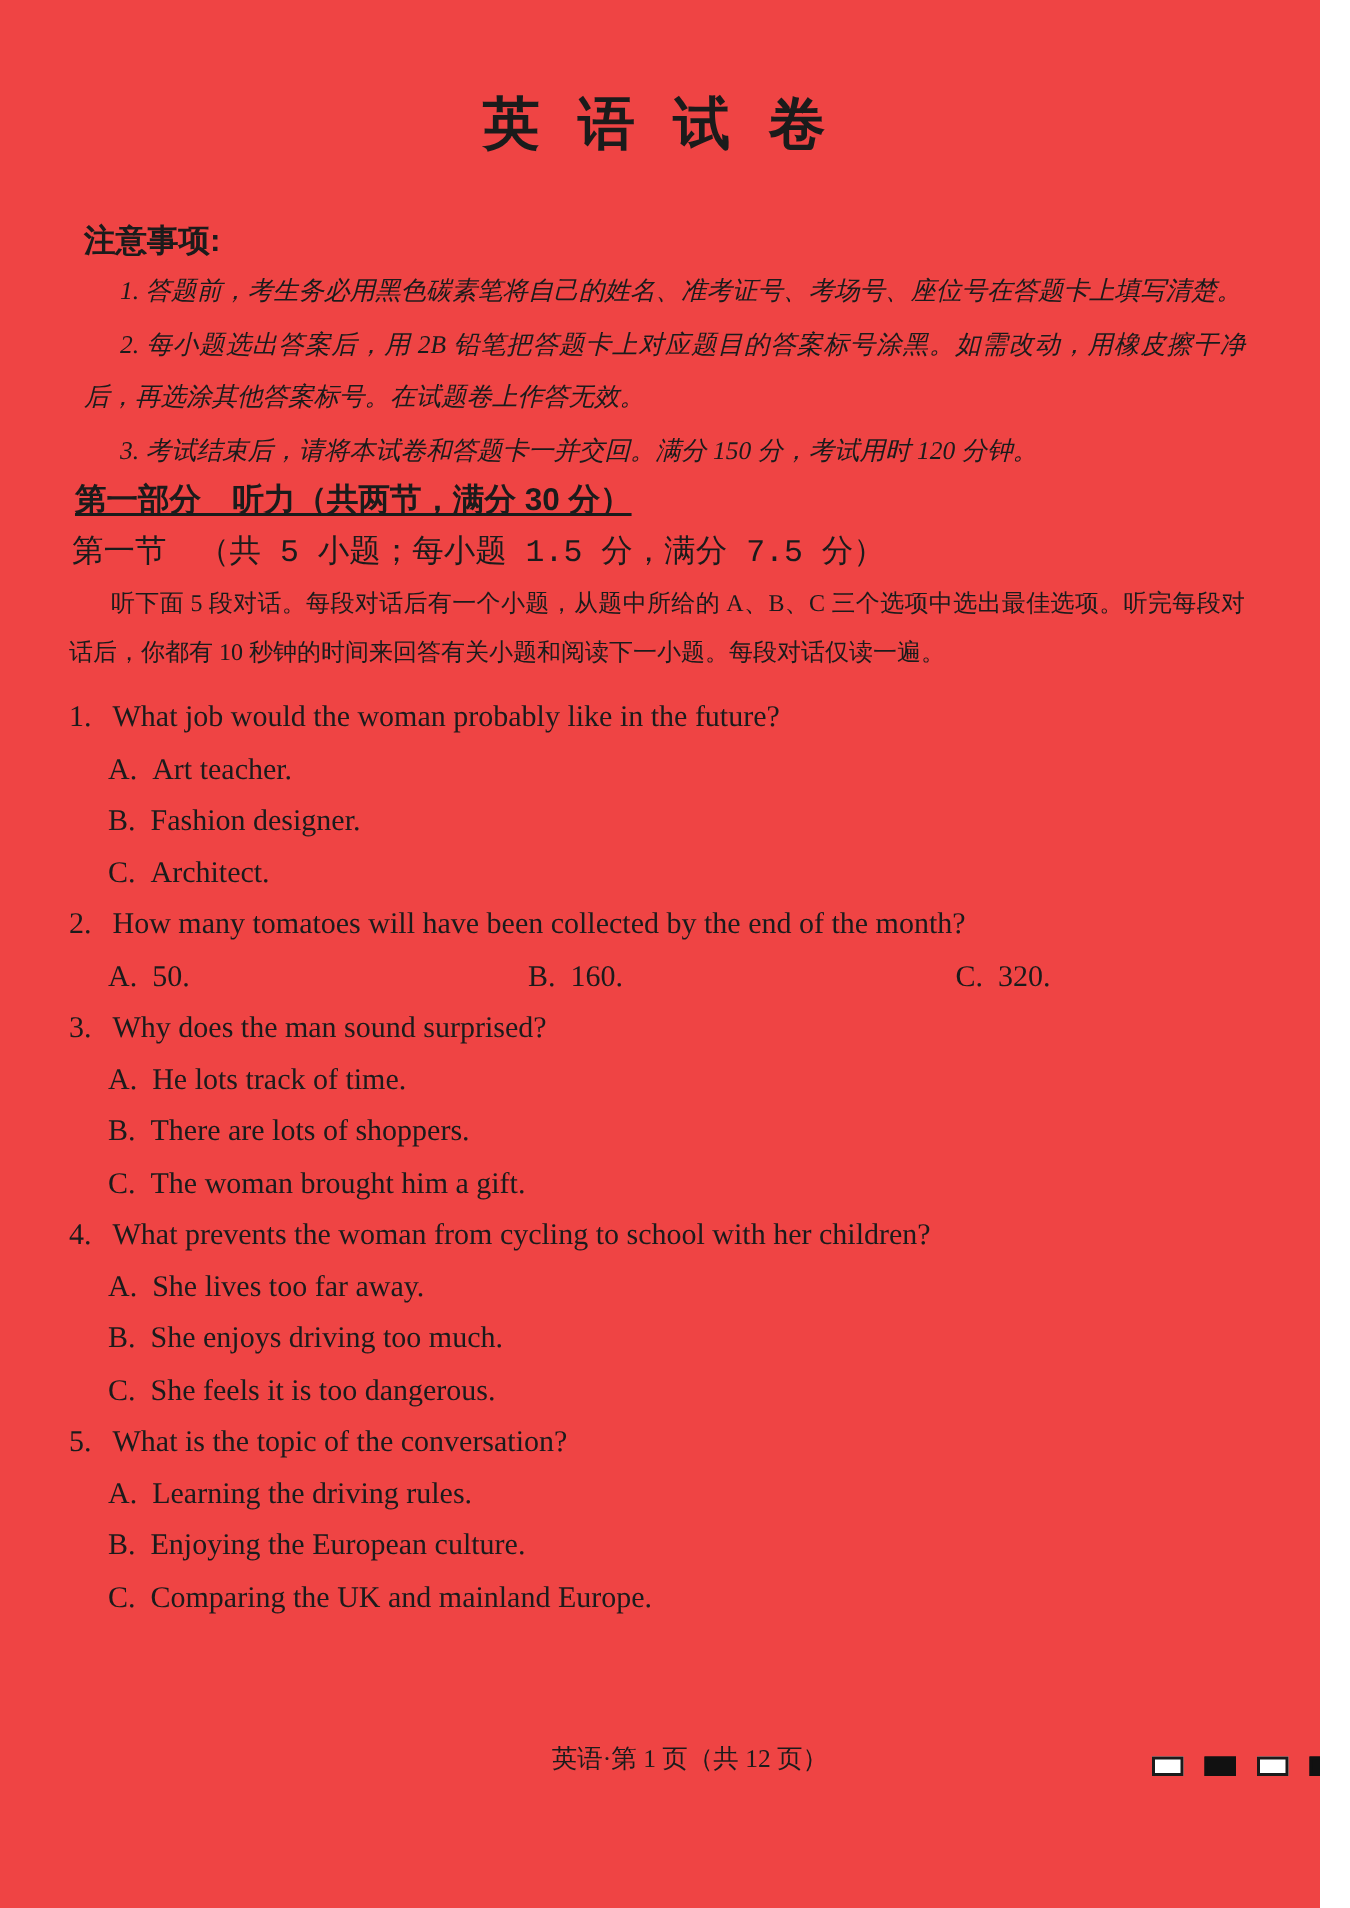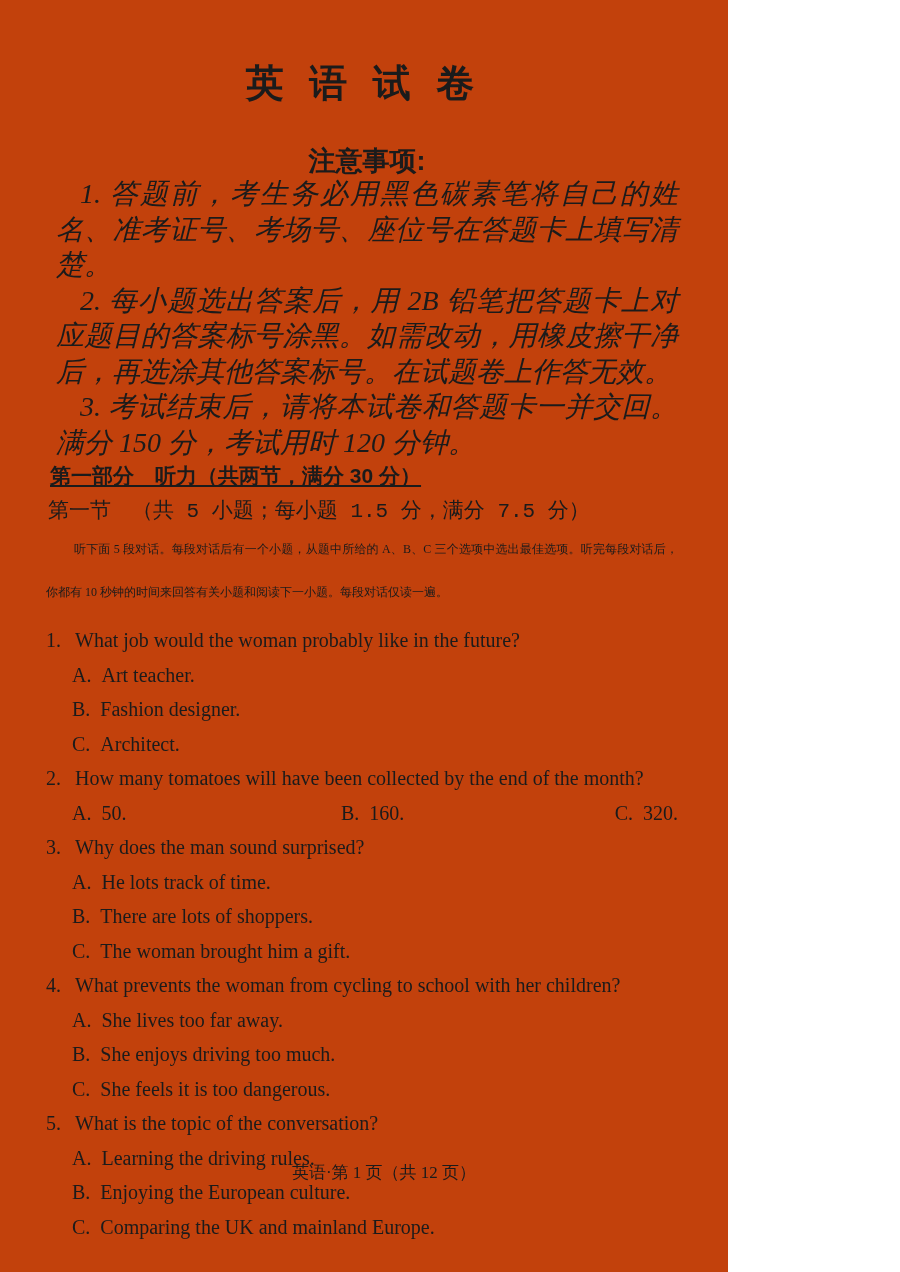--- a/index.html
+++ b/index.html
@@ -1,44 +1,43 @@
 <!DOCTYPE html>
 <html><head>
 <meta charset="utf-8">
 <style>
   * { margin:0; padding:0; box-sizing:border-box; }
   html, body { background:#ffffff; }
   .page {
-    width:728px; height:1272px;
+    width:880px; height:1272px;
     position:relative;
-    background:#c2410c;
+    background:#ef4444;
     color:#1b1b1b;
     font-family:"Liberation Serif", serif;
     overflow:hidden;
   }
   .title {
     padding-top:58px;
     text-align:center;
     font-size:38px;
     font-weight:bold;
     letter-spacing:8px;
     line-height:50px;
   }
   .content { padding:0 50px 0 46px; }
 
   .notice { margin:38px 0 0 10px; }
   .notice-heading {
     font-family:"Liberation Sans", sans-serif;
     font-weight:bold;
-    font-size:27px;
+    font-size:21px;
     line-height:30px;
-    text-align:center;
   }
   .notice-item {
-    font-size:28px;
+    font-size:17px;
     line-height:35.5px;
     text-indent:24px;
     font-style:italic;
     text-align:justify;
   }
 
   .part-heading {
     margin-left:4px;
     font-family:"Liberation Sans", sans-serif;
     font-weight:bold;
@@ -46,22 +45,22 @@
     line-height:32px;
     text-decoration:underline;
   }
   .section-heading {
     margin-top:4px; margin-left:2px;
     font-size:21px;
     line-height:32px;
     font-family:Liberation Mono, monospace;
   }
   .instructions {
-    font-size:12px;
-    line-height:43px;
+    font-size:16px;
+    line-height:33px;
     text-indent:28px;
     text-align:justify;
   }
 
   .questions { margin-top:9px; }
   .q-line { display:flex; font-size:20px; line-height:34.5px; }
   .q-num { width:29px; flex:none; }
   .option { display:flex; margin-left:26px; font-size:20px; line-height:34.5px; }
   .opt-label { margin-right:10px; flex:none; }
   .option-row { display:flex; margin-left:26px; }

